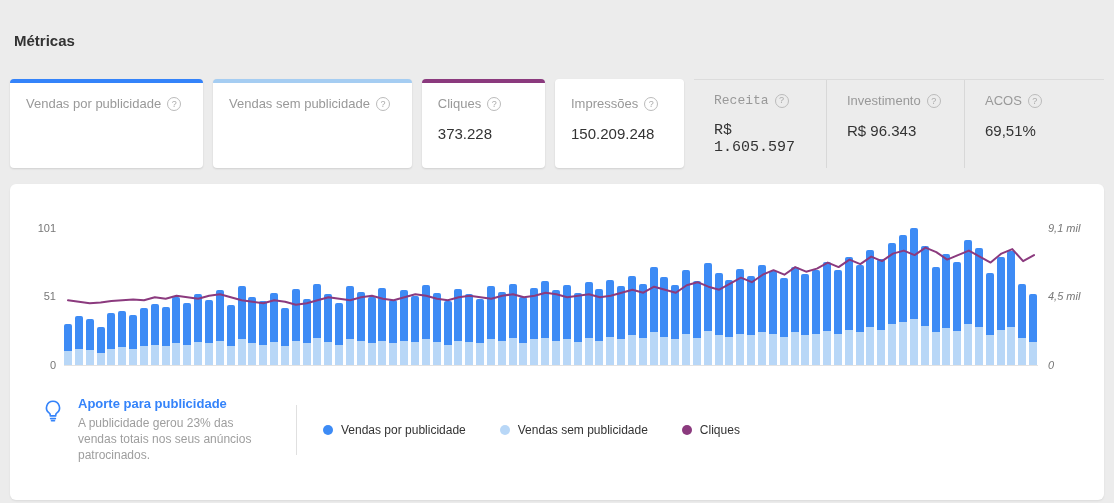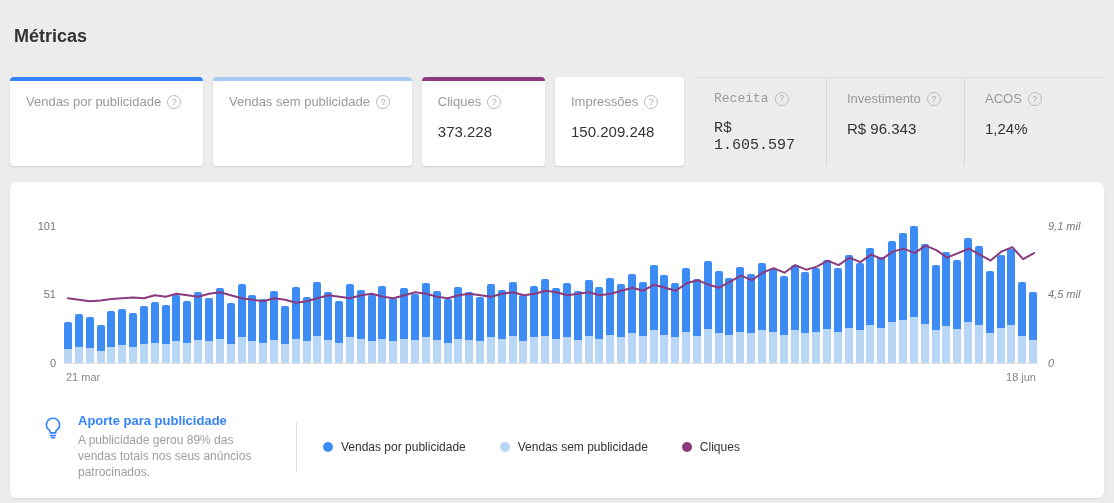--- a/index.html
+++ b/index.html
@@ -8,21 +8,21 @@
     background:#ececec;
     font-family:"Liberation Sans", sans-serif;
     color:#333;
   }
 
   
   .header {
     display:flex; justify-content:space-between; align-items:center;
     margin:26px 14px 0 14px;
   }
-  .page-title { font-size:18px; font-weight:bold; color:#333; }
+  .page-title { font-size:15px; font-weight:bold; color:#333;margin-top:6px; }
   .date-filter {
     display:flex; align-items:center; gap:8px;
     background:transparent; border:none; cursor:pointer;
     font-family:inherit; font-size:16px; color:#333;
   }
   .date-filter svg { display:block; }
 
   
   .metrics-row { display:flex; margin:30px 10px 0 10px; align-items:stretch; }
   .metric-card {
@@ -149,21 +149,21 @@
           <span class="metric-label">Investimento</span>
           <span class="help-icon">?</span>
         </div>
         <div class="metric-value">R$ 96.343</div>
       </div>
       <div class="metric-plain pw3">
         <div class="metric-label-row">
           <span class="metric-label">ACOS</span>
           <span class="help-icon">?</span>
         </div>
-        <div class="metric-value">1,24%</div>
+        <div class="metric-value">69,51%</div>
       </div>
     </div>
   </div>
 
   <div class="chart-panel">
     <div class="chart-area">
       <div class="axis-labels axis-left">
         <span class="tick tick-top">101</span>
         <span class="tick tick-mid">51</span>
         <span class="tick tick-bottom">0</span>
@@ -533,38 +533,34 @@
           </div>
           <svg width="974" height="137" class="line-svg">
             <path d="M4.0 72.3 L14.9 73.8 L25.7 75.3 L36.6 74.5 L47.4 73.0 L58.3 72.3 L69.1 71.5 L80.0 72.3 L90.8 69.3 L101.7 70.8 L112.5 67.7 L123.4 69.3 L134.2 70.8 L145.1 67.7 L156.0 66.2 L166.8 69.3 L177.7 72.3 L188.5 73.8 L199.4 75.3 L210.2 72.3 L221.1 73.8 L231.9 76.8 L242.8 75.3 L253.6 72.3 L264.5 69.3 L275.3 70.8 L286.2 72.3 L297.1 69.3 L307.9 67.7 L318.8 70.8 L329.6 72.3 L340.5 69.3 L351.3 66.2 L362.2 67.7 L373.0 70.8 L383.9 72.3 L394.7 69.3 L405.6 67.7 L416.4 69.3 L427.3 70.8 L438.2 67.7 L449.0 66.2 L459.9 69.3 L470.7 67.7 L481.6 64.7 L492.4 66.2 L503.3 69.3 L514.1 67.7 L525.0 66.2 L535.8 69.3 L546.7 67.7 L557.6 64.7 L568.4 61.7 L579.3 64.7 L590.1 58.7 L601.0 61.7 L611.8 64.7 L622.7 57.2 L633.5 54.2 L644.4 58.7 L655.2 61.7 L666.1 55.7 L676.9 49.7 L687.8 54.2 L698.7 46.7 L709.5 42.2 L720.4 46.7 L731.2 39.1 L742.1 43.7 L752.9 40.6 L763.8 34.6 L774.6 39.1 L785.5 31.6 L796.3 36.1 L807.2 28.6 L818.0 33.1 L828.9 25.6 L839.8 22.6 L850.6 27.1 L861.5 19.6 L872.3 24.1 L883.2 31.6 L894.0 27.1 L904.9 22.6 L915.7 28.6 L926.6 34.6 L937.4 25.6 L948.3 21.1 L959.1 33.1 L970.0 27.1" fill="none" stroke="#8b3a7e" stroke-width="2" stroke-linejoin="round" stroke-linecap="round"></path>
           </svg>
         </div>
       <div class="axis-labels axis-right">
         <span class="tick tick-top">9,1 mil</span>
         <span class="tick tick-mid">4,5 mil</span>
         <span class="tick tick-bottom">0</span>
       </div>
-    </div>
-    <div class="dates-row">
-      <span>21 mar</span>
-      <span>18 jun</span>
     </div>
 
     <div class="bottom-row">
       <div class="insight">
         <span class="bulb">
           <svg width="26" height="26" viewBox="0 0 24 24" fill="none" stroke="#3483fa" stroke-width="1.5" stroke-linecap="round" stroke-linejoin="round">
             <path d="M12 3a6 6 0 0 0-3.6 10.8c.7.5 1.1 1.3 1.1 2.1v.6h5v-.6c0-.8.4-1.6 1.1-2.1A6 6 0 0 0 12 3z"></path>
             <line x1="9.8" y1="19" x2="14.2" y2="19"></line>
             <line x1="10.6" y1="21" x2="13.4" y2="21"></line>
           </svg>
         </span>
         <div>
           <div class="insight-title">Aporte para publicidade</div>
-          <div class="insight-desc">A publicidade gerou 89% das vendas totais nos seus anúncios patrocinados.</div>
+          <div class="insight-desc">A publicidade gerou 23% das vendas totais nos seus anúncios patrocinados.</div>
         </div>
       </div>
       <div class="v-divider"></div>
       <div class="legend">
         <div class="legend-item">
           <span class="legend-dot" style="background: rgb(61, 139, 245);"></span>
           <span class="legend-label">Vendas por publicidade</span>
         </div>
         <div class="legend-item">
           <span class="legend-dot" style="background: rgb(184, 215, 247);"></span>

